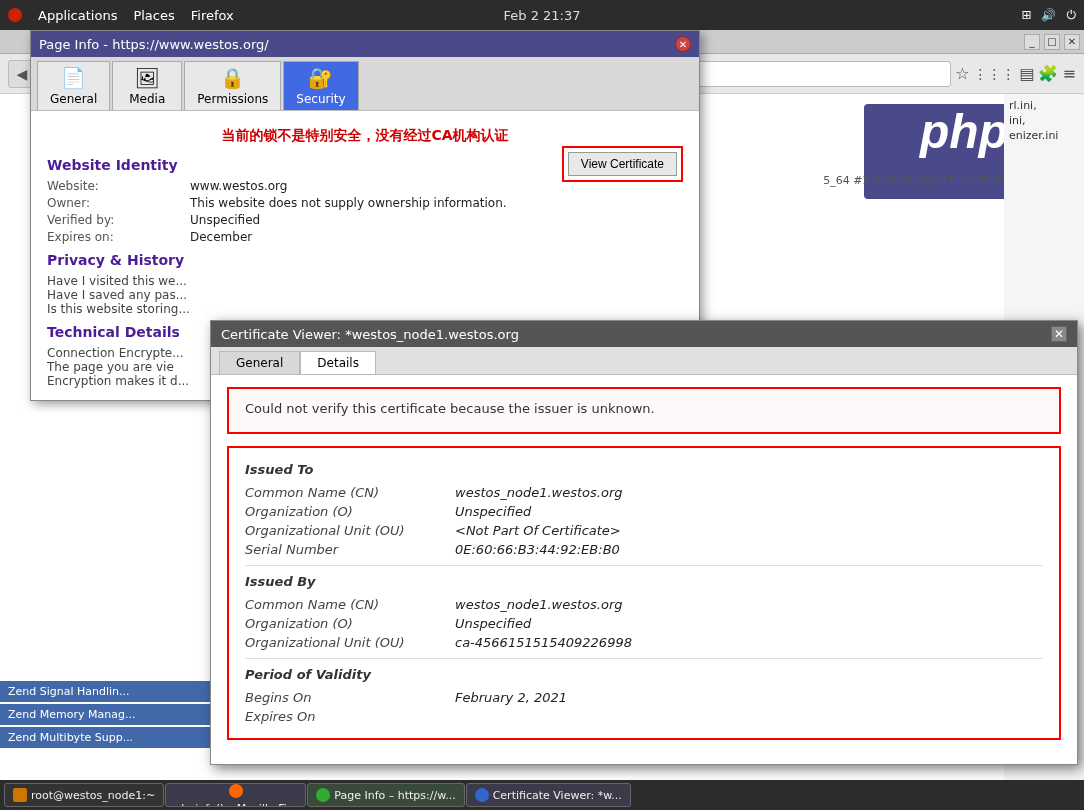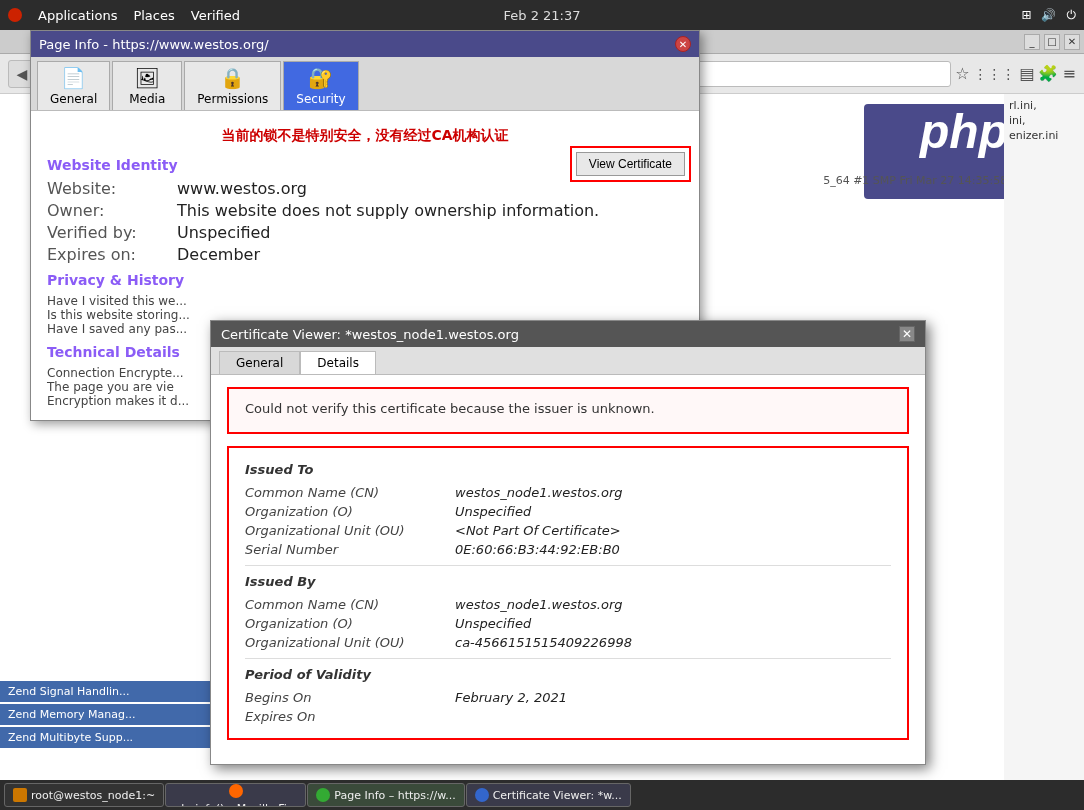--- a/index.html
+++ b/index.html
@@ -311,47 +311,47 @@
       font-size: 14px;
       text-align: center;
       padding: 4px;
       font-weight: bold;
     }
 
     
     .section-heading {
       font-size: 14px;
       font-weight: bold;
-      color: #8b5cf6;
+      color: #4c1d95;
       margin-bottom: 6px;
       margin-top: 8px;
     }
     .info-grid {
       display: grid;
       grid-template-columns: 120px 1fr;
-      gap: 3px 10px;
-      font-size: 16px;
+      gap: 3px 23px;
+      font-size: 12px;
       margin-bottom: 8px;
     }
     .info-label { color: #555; }
     .info-value { color: #222; }
     .view-cert-btn {
       padding: 4px 12px;
       background: #e8e8e8;
       border: 1px solid #999;
       font-size: 12px;
       cursor: pointer;
     }
 
     
     .dialog-certviewer {
       position: absolute;
       top: 290px;
       left: 210px;
-      width: 716px;
+      width: 868px;
       background: #f9a8d4;
       border: 1px solid #888;
       box-shadow: 4px 4px 12px rgba(0,0,0,0.5);
       z-index: 600;
     }
     .cert-titlebar {
       height: 26px;
       background: #555;
       display: flex;
       align-items: center;
@@ -436,21 +436,21 @@
     }
   </style>
 </head>
 <body>
 
 <div class="taskbar">
   <div class="taskbar-left">
     <span class="app-icon" style="width:14px;height:14px;background:#cc2200;border-radius:50%;display:inline-block;"></span>
     <span>Applications</span>
     <span>Places</span>
-    <span>Verified</span>
+    <span>Firefox</span>
   </div>
   <span class="taskbar-center">Feb 2  21:37</span>
   <div class="taskbar-right">
     <span>⊞</span>
     <span>🔊</span>
     <span>⏻</span>
   </div>
 </div>
 
 <div class="desktop">
@@ -545,29 +545,29 @@
         <span class="info-label">Website:</span>
         <span class="info-value">www.westos.org</span>
         <span class="info-label">Owner:</span>
         <span class="info-value">This website does not supply ownership information.</span>
         <span class="info-label">Verified by:</span>
         <span class="info-value">Unspecified</span>
         <span class="info-label">Expires on:</span>
         <span class="info-value">December</span>
       </div>
 
-      <div style="position:absolute;right:8px;top:115px;border:2px solid red;padding:4px;">
+      <div style="position:absolute;right:16px;top:115px;border:2px solid red;padding:4px;">
         <button class="view-cert-btn">View Certificate</button>
       </div>
 
       <div class="section-heading">Privacy &amp; History</div>
       <div style="font-size:12px;color:#444;margin-bottom:6px;">
         <div>Have I visited this we...</div>
+        <div>Have I saved any pas...</div>
         <div>Is this website storing...</div>
-        <div>Have I saved any pas...</div>
       </div>
 
       <div class="section-heading">Technical Details</div>
       <div style="font-size:12px;color:#444;">
         <div>Connection Encrypte...</div>
         <div>The page you are vie</div>
         <div>Encryption makes it d...</div>
       </div>
     </div>
   </div>

